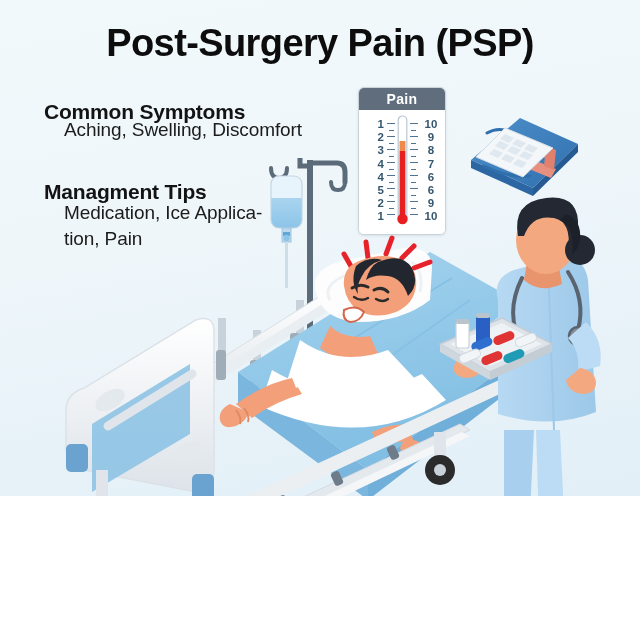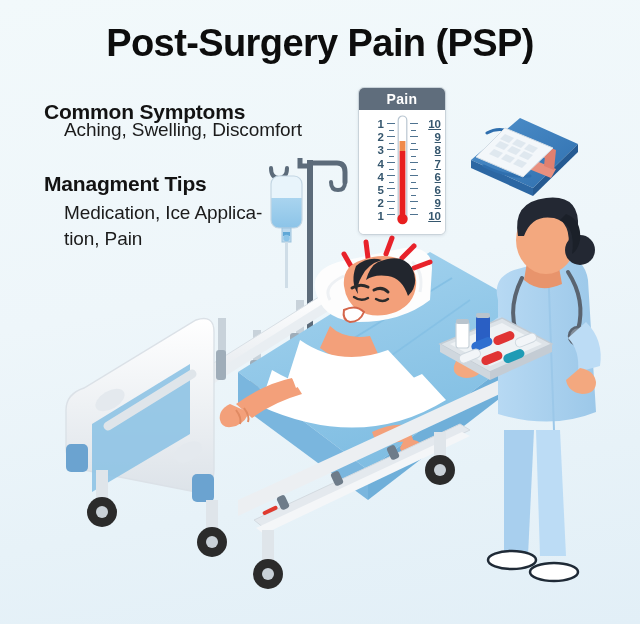--- a/index.html
+++ b/index.html
@@ -3,21 +3,21 @@
 <meta charset="utf-8">
 <style>
   html, body {
     margin: 0;
     padding: 0;
     background: #ffffff;
   }
   #poster {
     position: relative;
     width: 640px;
-    height: 624px;
+    height: 496px;
     overflow: hidden;
     background: linear-gradient(170deg, #f2f9fb 0%, #eef6fa 45%, #e7f2f8 75%, #e2eff7 100%);
     font-family: "Liberation Sans", sans-serif;
     -webkit-font-smoothing: antialiased;
   }
 
   
   .title {
     position: absolute;
     left: 0; top: 22px;
@@ -44,21 +44,21 @@
     font-size: 19px;
     font-weight: normal;
     color: #1b1b1b;
     letter-spacing: -0.1px;
     line-height: 26px;
     white-space: pre;
     margin-left: 20px;
   }
   #sym-head { top: 100px; }
   #sym-body { top: 117px; }
-  #tip-head { top: 172px; }
+  #tip-head { top: 180px; }
   #tip-body { top: 200px; }
 
   
   #pain-card {
     position: absolute;
     left: 358px; top: 87px;
     width: 86px; height: 146px;
     background: #ffffff;
     border: 1px solid #c9d3da;
     border-radius: 6px;
@@ -83,21 +83,21 @@
   .scale-col {
     position: absolute;
     top: 8px;
     width: 20px;
     font-size: 11.5px;
     font-weight: bold;
     color: #36576e;
     line-height: 13.2px;
   }
   #scale-left  { left: 5px;  text-align: right; }
-  #scale-right { right: 4px; text-align: right; text-decoration: underline; }
+  #scale-right { right: 4px; text-align: center; }
   #therm {
     position: absolute;
     left: 37px; top: 5px;
     width: 13px; height: 115px;
   }
   .tick {
     position: absolute;
     height: 1.4px;
     background: #4f7390;
   }

